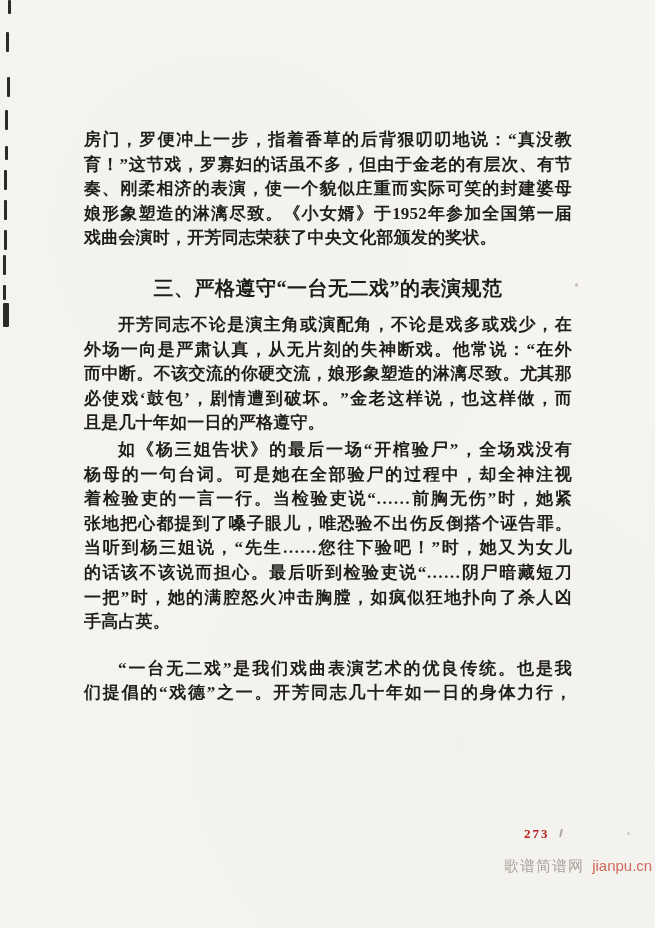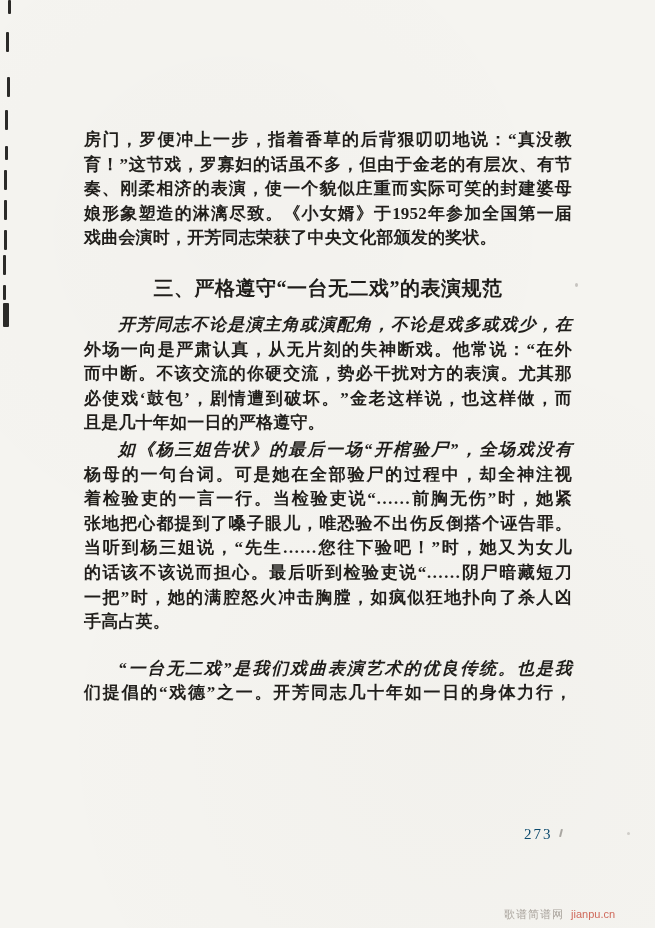--- a/index.html
+++ b/index.html
@@ -37,57 +37,57 @@
     height:24.6px;
     line-height:24.6px;
     text-align:justify;
     text-align-last:justify;
     white-space:nowrap;
   }
   .line-last{
     text-align:left;
     text-align-last:left;
   }
-  .line-indent{text-indent:34px;font-style:italic;}
+  .line-indent{text-indent:34px;}
   .heading{
     margin-top:24px;
     margin-bottom:12px;
     height:26px;line-height:26px;
     text-align:center;
     font-weight:700;
     font-size:20px;
     letter-spacing:0.5px;
   }
   .para+.para{margin-top:2px;}
   .para:last-child{margin-top:22px;}
 
   
   .page-number{
     position:absolute;
     left:524px;top:826px;
-    font-size:15px;
-    font-weight:400;
+    font-size:13px;
+    font-weight:700;
     letter-spacing:2px;
-    color:#0c4a6e;
+    color:#b91c1c;
   }
   .page-number-tick{
     position:absolute;
     left:560px;top:829px;
     width:2px;height:8px;
     background:#6b6862;
     opacity:.55;
     transform:rotate(14deg);
   }
 
   
   .watermark{
     position:absolute;
-    left:504px;top:907px;
+    left:504px;top:857px;
     font-family:"Liberation Sans","DejaVu Sans",sans-serif;
-    font-size:11px;
+    font-size:15px;
     white-space:nowrap;
   }
   .watermark .wm-site{color:#a9a39c;letter-spacing:1px;}
   .watermark .wm-domain{color:#cf6a5c;margin-left:4px;}
 </style>
 </head>
 <body>
 
 <div class="binding-marks">
   <span style="left:8px;top:0;width:3px;height:14px;"></span>
@@ -111,21 +111,21 @@
       <div class="line">房门，罗便冲上一步，指着香草的后背狠叨叨地说：“真没教</div>
       <div class="line">育！”这节戏，罗寡妇的话虽不多，但由于金老的有层次、有节</div>
       <div class="line">奏、刚柔相济的表演，使一个貌似庄重而实际可笑的封建婆母</div>
       <div class="line">娘形象塑造的淋漓尽致。《小女婿》于1952年参加全国第一届</div>
       <div class="line line-last">戏曲会演时，开芳同志荣获了中央文化部颁发的奖状。</div>
     </div>
     <div class="heading">三、严格遵守“一台无二戏”的表演规范</div>
     <div class="para">
       <div class="line line-indent">开芳同志不论是演主角或演配角，不论是戏多或戏少，在</div>
       <div class="line">外场一向是严肃认真，从无片刻的失神断戏。他常说：“在外</div>
-      <div class="line">而中断。不该交流的你硬交流，势必干扰对方的表演。尤其那</div>
+      <div class="line">而中断。不该交流的你硬交流，娘形象塑造的淋漓尽致。尤其那</div>
       <div class="line">必使戏‘鼓包’，剧情遭到破坏。”金老这样说，也这样做，而</div>
       <div class="line line-last">且是几十年如一日的严格遵守。</div>
     </div>
     <div class="para">
       <div class="line line-indent">如《杨三姐告状》的最后一场“开棺验尸”，全场戏没有</div>
       <div class="line">杨母的一句台词。可是她在全部验尸的过程中，却全神注视</div>
       <div class="line">着检验吏的一言一行。当检验吏说“……前胸无伤”时，她紧</div>
       <div class="line">张地把心都提到了嗓子眼儿，唯恐验不出伤反倒搭个诬告罪。</div>
       <div class="line">当听到杨三姐说，“先生……您往下验吧！”时，她又为女儿</div>
       <div class="line">的话该不该说而担心。最后听到检验吏说“……阴尸暗藏短刀</div>

